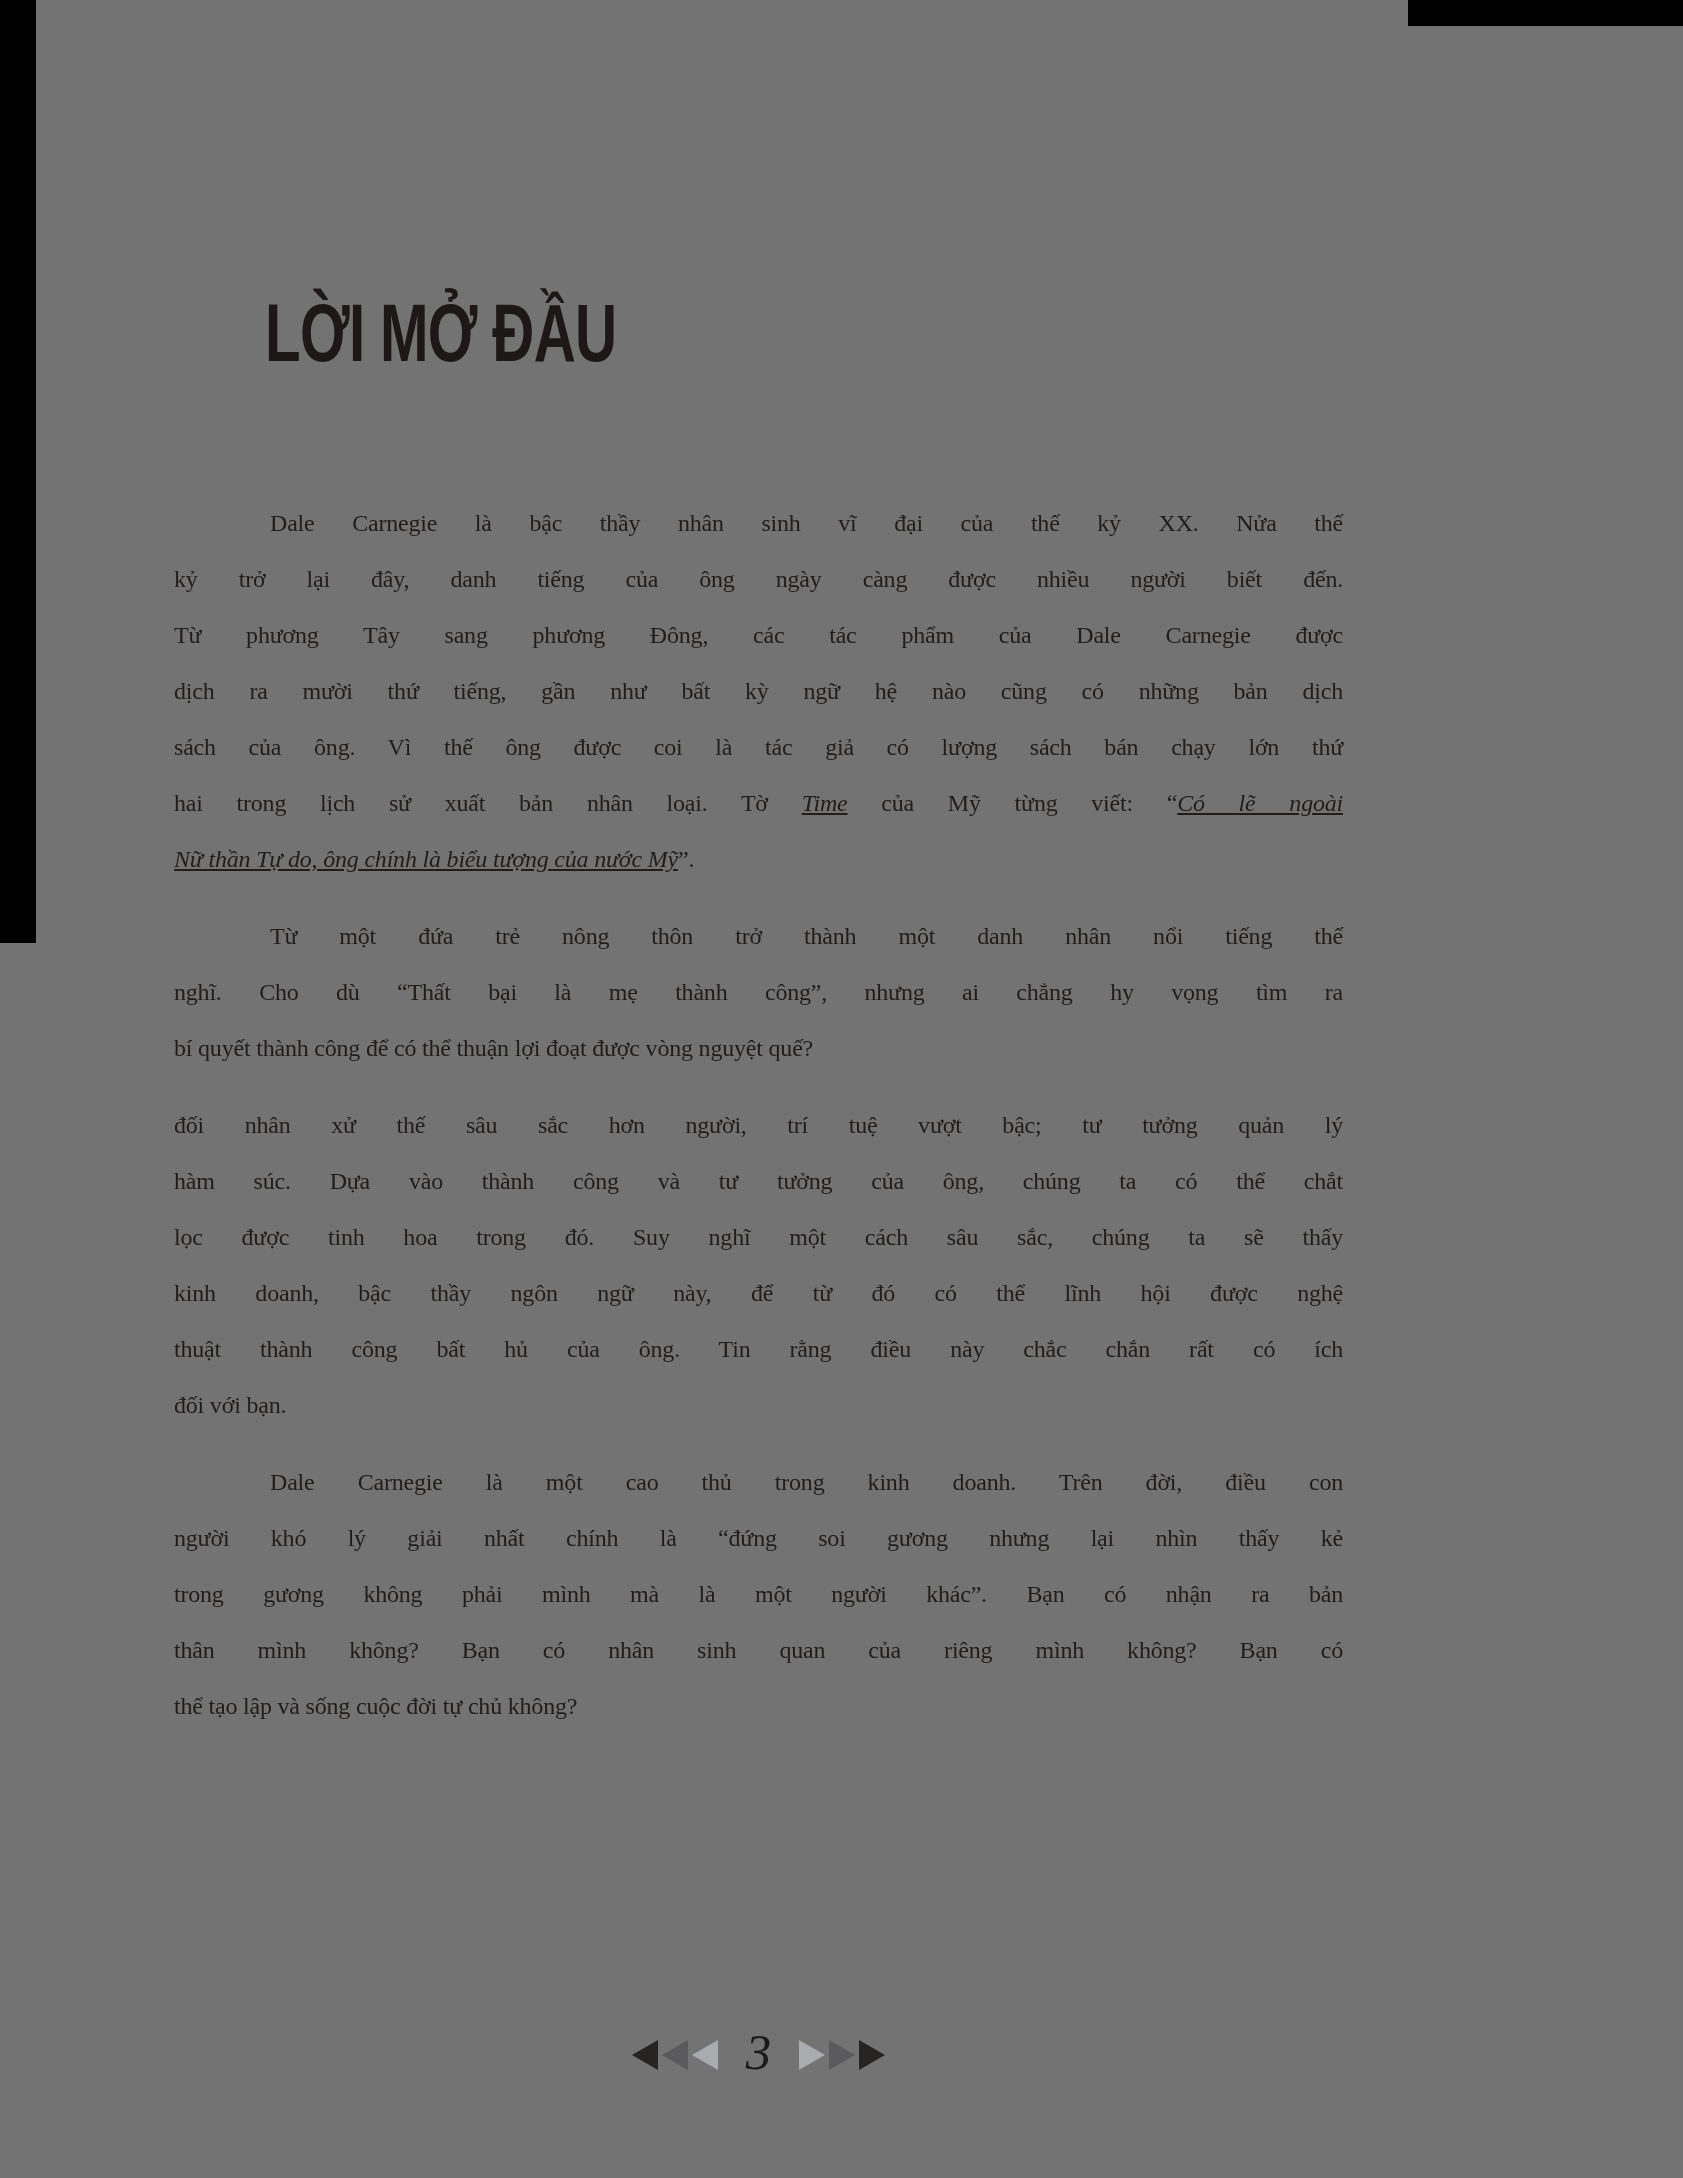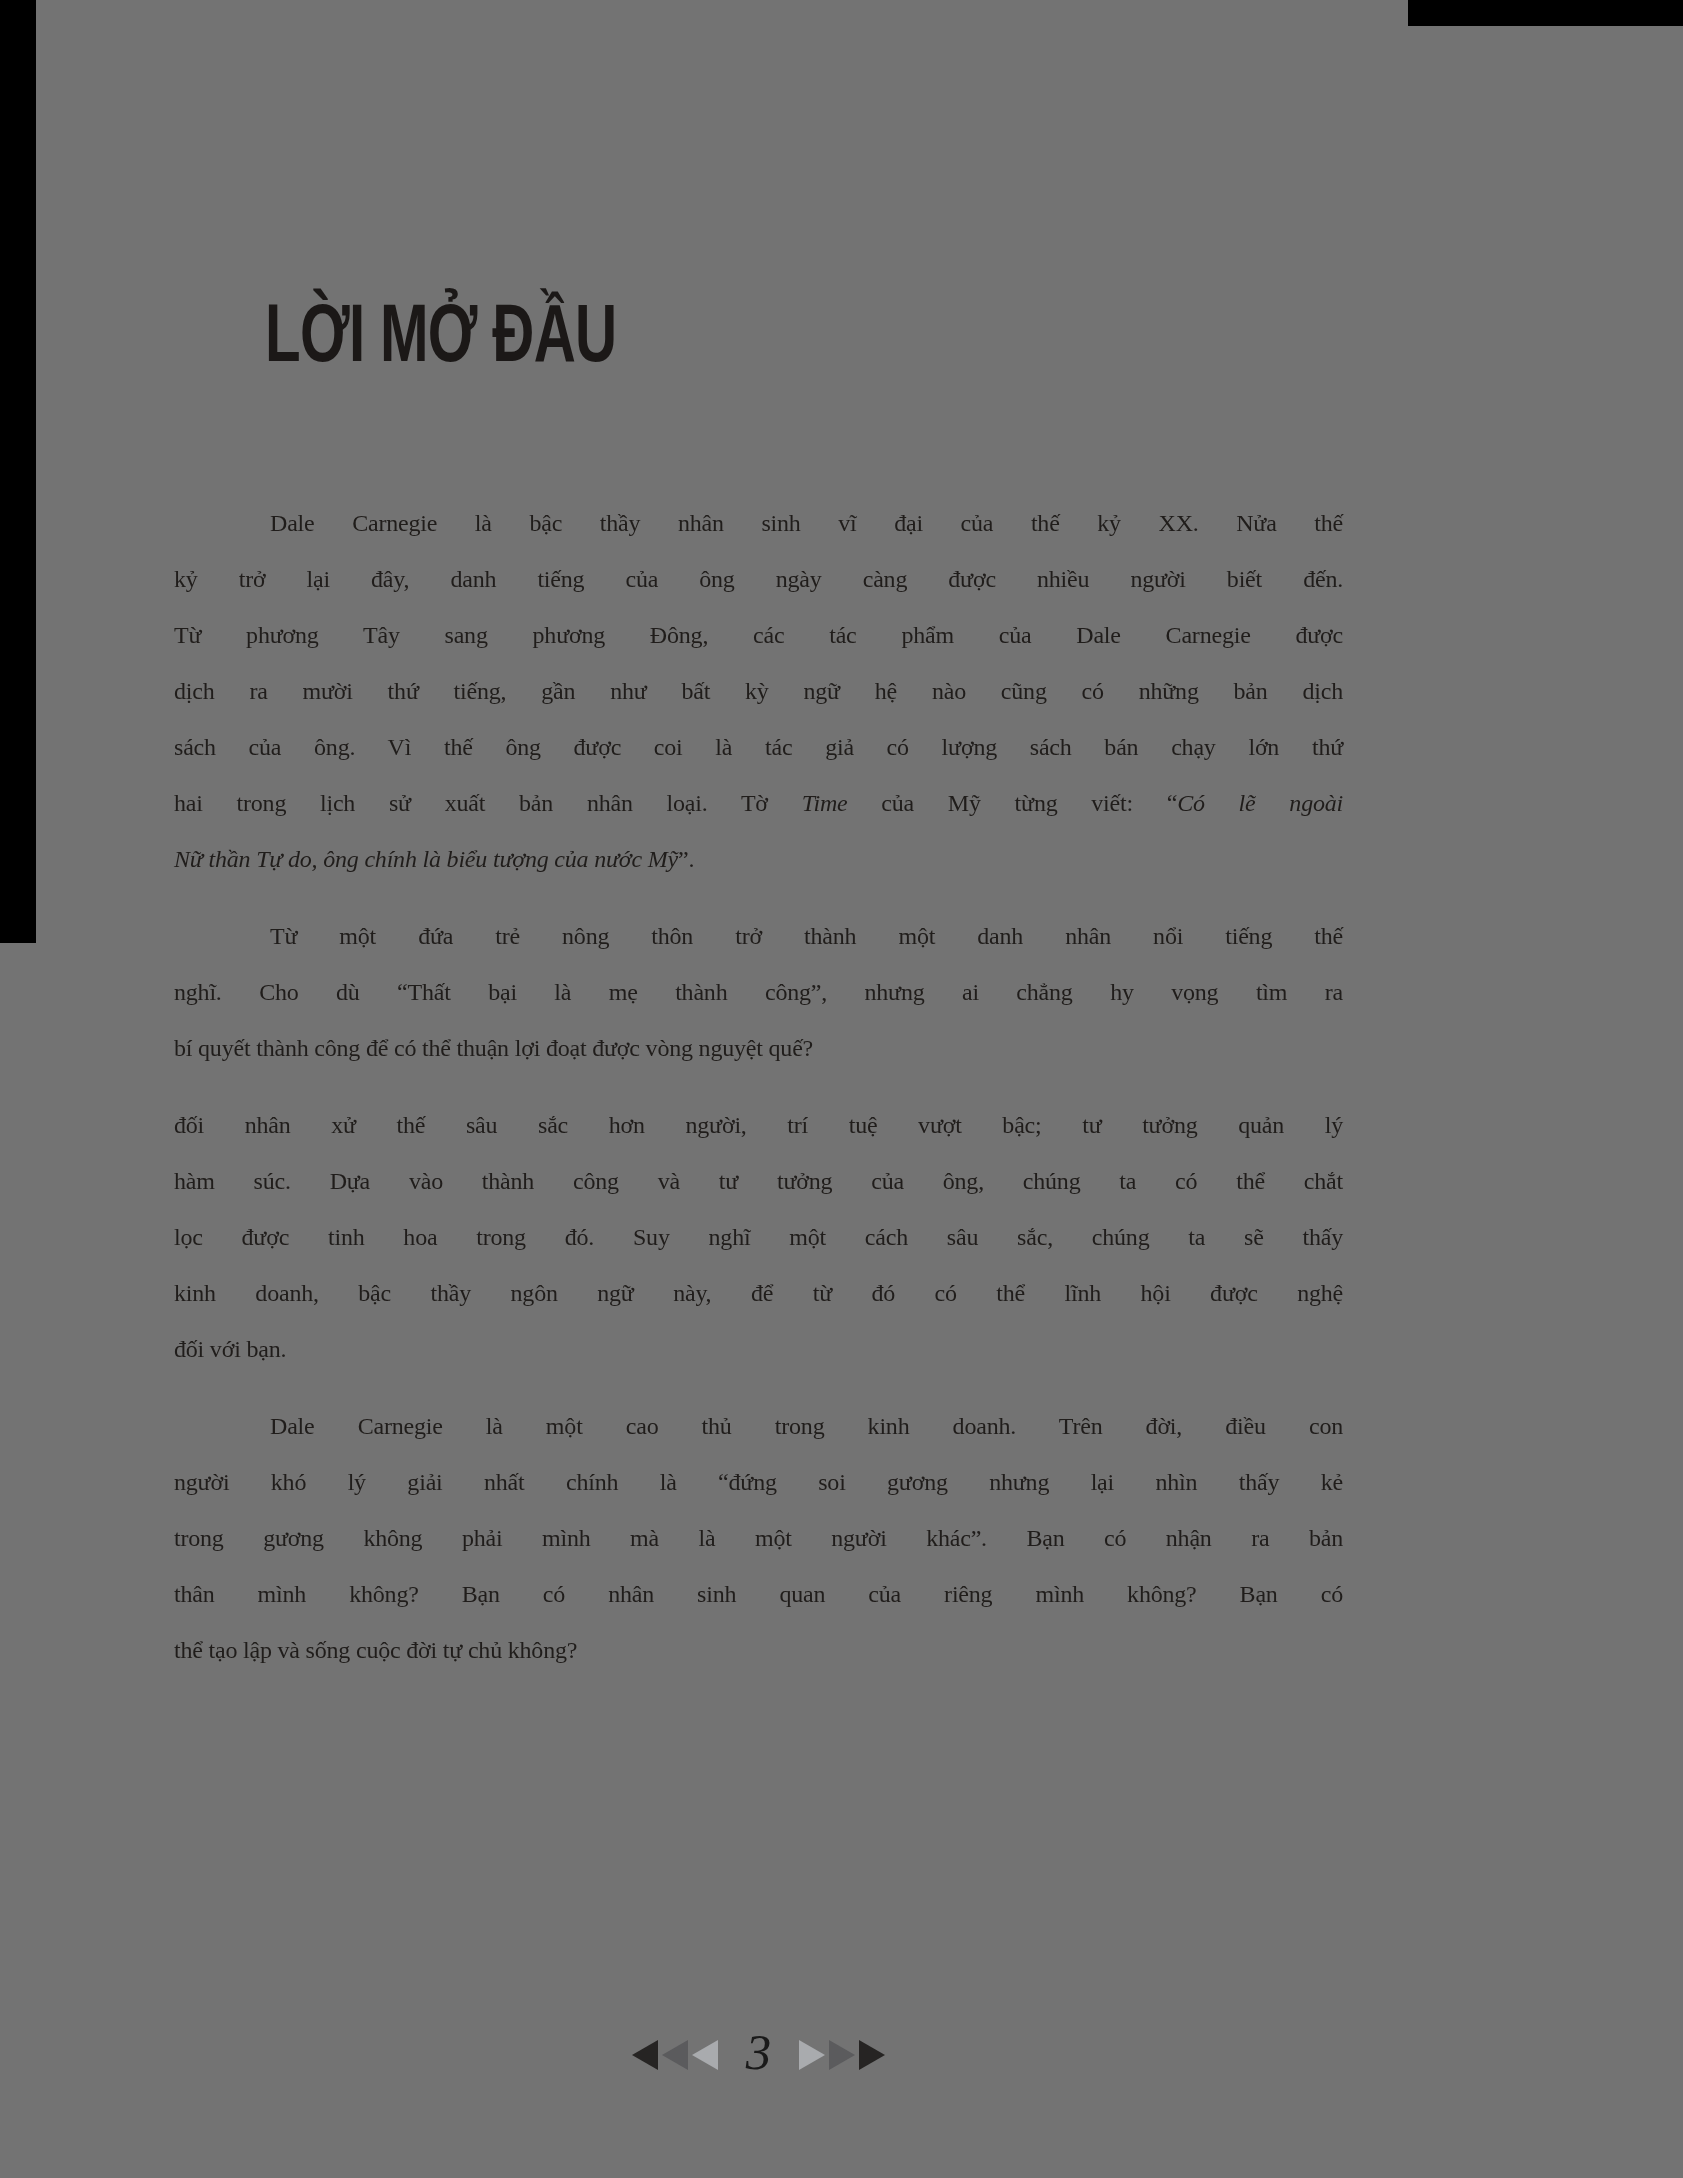--- a/index.html
+++ b/index.html
@@ -18,21 +18,21 @@
   }
   .body-text{
     position:absolute;left:174px;top:495px;width:1169px;
     font-size:24px;line-height:56px;letter-spacing:-0.2px;color:#201d1b;
   }
   .para{margin:0 0 21px 0;}
   .para.last{margin-bottom:0;}
   .ln{text-align:justify;text-align-last:justify;}
   .ln.first{text-indent:96px;}
   .ln.lastln{text-align-last:left;}
-  .it{font-style:italic;}
+  .it{font-style:italic;text-decoration:underline;}
   .footer{
     position:absolute;left:174px;top:2020px;width:1169px;height:69px;
     display:flex;align-items:center;justify-content:center;
   }
   .tri{width:0;height:0;border-top:15px solid transparent;border-bottom:15px solid transparent;margin:0 2px;}
   .tri.left{border-right-width:26px;border-right-style:solid;border-right-color:#262423;}
   .tri.right{border-left-width:26px;border-left-style:solid;border-left-color:#262423;}
   .page-num{
     font-style:italic;font-size:51px;line-height:1;color:#1a1a1a;
     margin:0 26px;position:relative;top:-2px;
@@ -65,20 +65,21 @@
       <div class="ln first">Từ một đứa trẻ nông thôn trở thành một danh nhân nổi tiếng thế</div>
       <div class="ln">nghĩ. Cho dù “Thất bại là mẹ thành công”, nhưng ai chẳng hy vọng tìm ra</div>
       <div class="ln lastln">bí quyết thành công để có thể thuận lợi đoạt được vòng nguyệt quế?</div>
     </div>
 
     <div class="para">
       <div class="ln">đối nhân xử thế sâu sắc hơn người, trí tuệ vượt bậc; tư tưởng quản lý</div>
       <div class="ln">hàm súc. Dựa vào thành công và tư tưởng của ông, chúng ta có thể chắt</div>
       <div class="ln">lọc được tinh hoa trong đó. Suy nghĩ một cách sâu sắc, chúng ta sẽ thấy</div>
       <div class="ln">kinh doanh, bậc thầy ngôn ngữ này, để từ đó có thể lĩnh hội được nghệ</div>
+      <div class="ln">thuật thành công bất hủ của ông. Tin rằng điều này chắc chắn rất có ích</div>
       <div class="ln lastln">đối với bạn.</div>
     </div>
 
     <div class="para last">
       <div class="ln first">Dale Carnegie là một cao thủ trong kinh doanh. Trên đời, điều con</div>
       <div class="ln">người khó lý giải nhất chính là “đứng soi gương nhưng lại nhìn thấy kẻ</div>
       <div class="ln">trong gương không phải mình mà là một người khác”. Bạn có nhận ra bản</div>
       <div class="ln">thân mình không? Bạn có nhân sinh quan của riêng mình không? Bạn có</div>
       <div class="ln lastln">thể tạo lập và sống cuộc đời tự chủ không?</div>
     </div>

